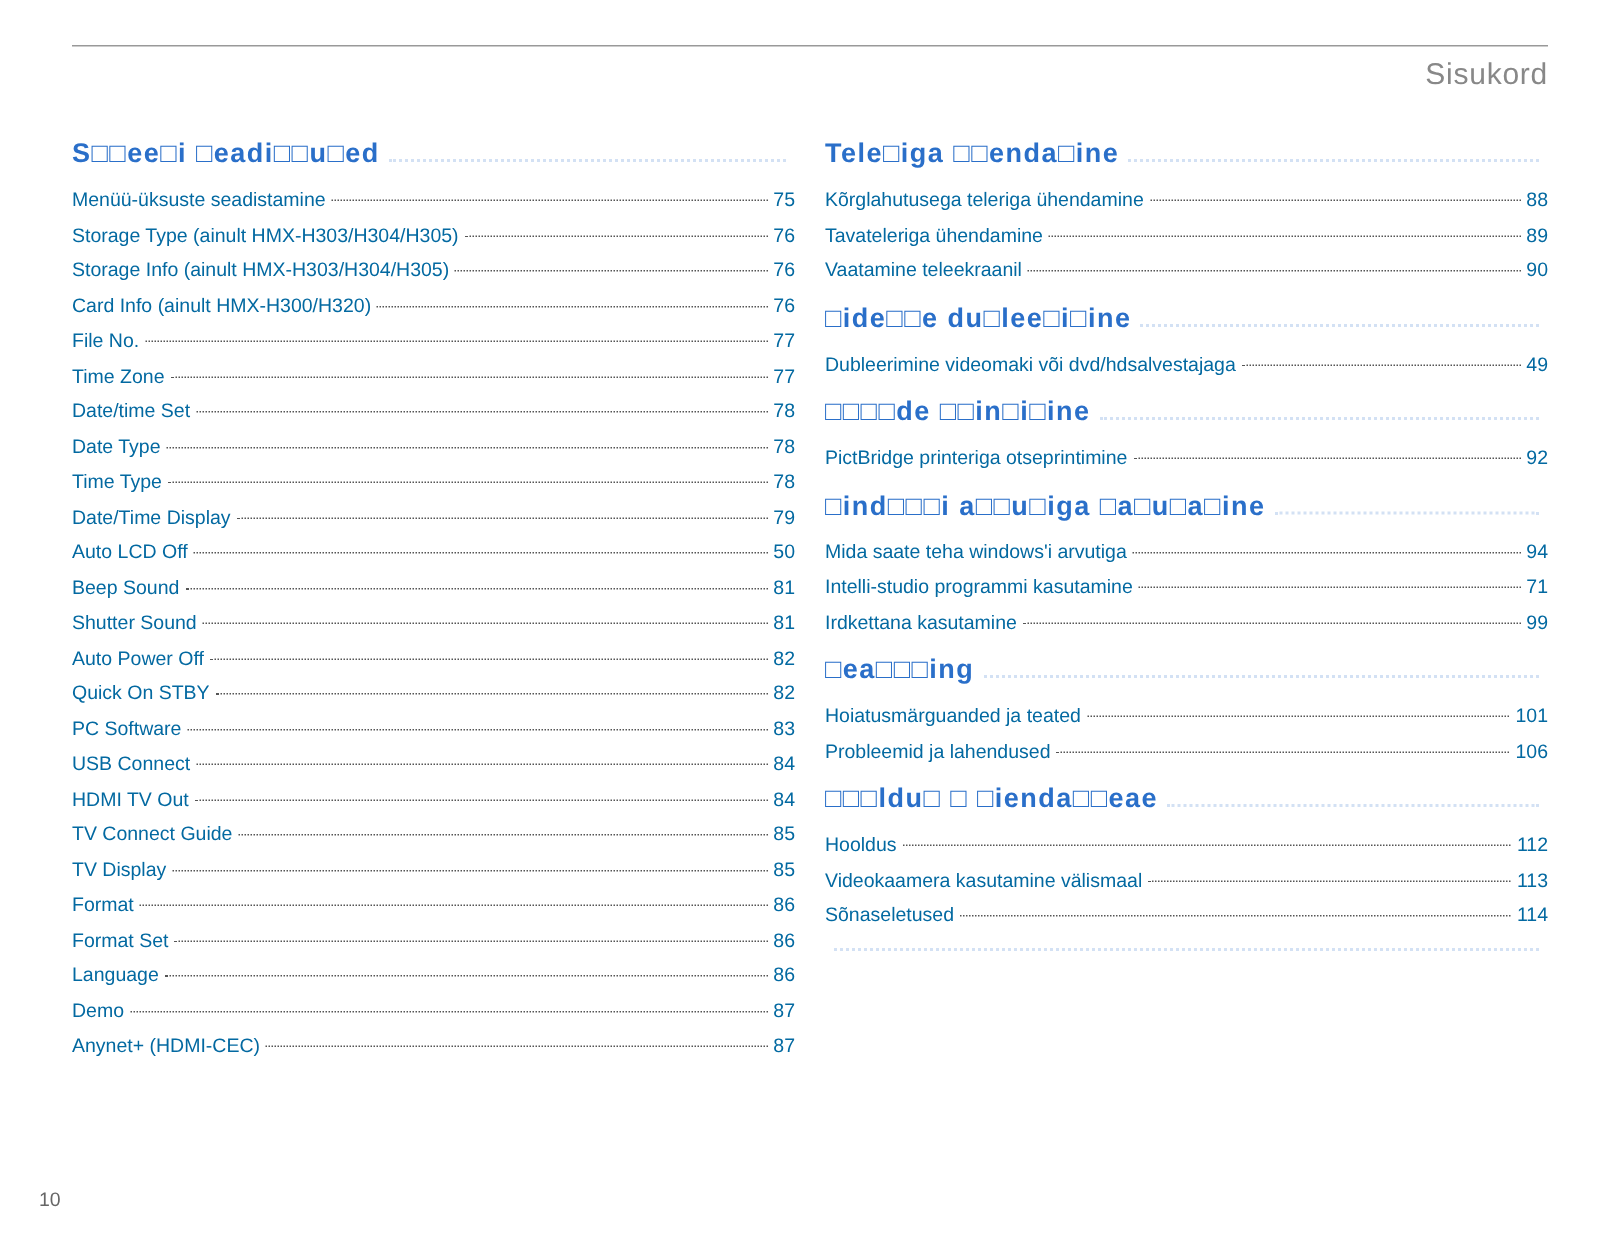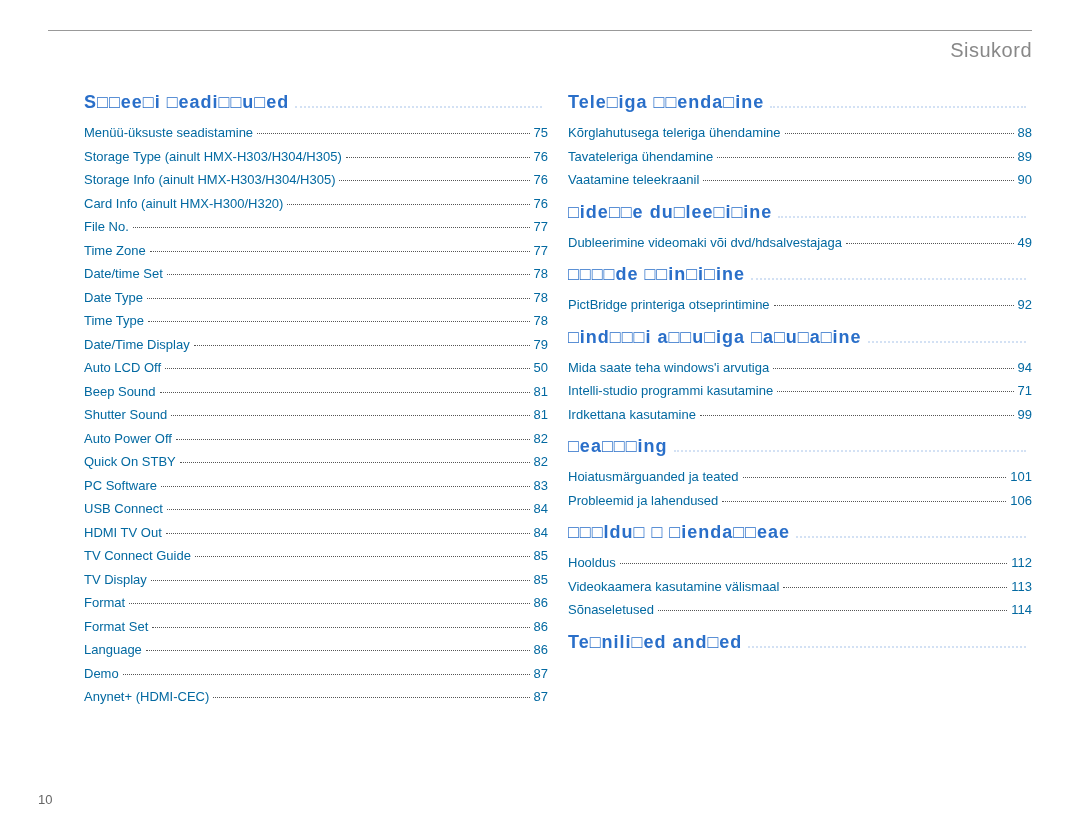--- a/index.html
+++ b/index.html
@@ -24,21 +24,20 @@
     text-align: right;
     font-size: 20px;
     color: #888;
     font-weight: 400;
     margin: 0 0 18px 0;
     letter-spacing: 0.5px;
   }
   .cols {
     display: flex;
     gap: 20px;
-    margin-left: 36px;
   }
   .col {
     flex: 1;
     min-width: 0;
   }
   .section-head {
     color: #2a6fc9;
     font-weight: bold;
     font-size: 18px;
     display: flex;
@@ -70,21 +69,21 @@
     border-bottom: 1.4px dotted #555;
     margin: 0 4px;
     position: relative;
     top: -3px;
   }
   .row .pg {
     white-space: nowrap;
   }
   .pagenum {
     position: absolute;
-    left: 38px;
+    left: 26px;
     bottom: 20px;
     font-size: 13px;
     color: #666;
   }
   .garble {
     letter-spacing: 1px;
   }
 </style>
 </head>
 <body>
@@ -309,20 +308,19 @@
           <span class="label">Videokaamera kasutamine välismaal</span>
           <span class="dots"></span>
           <span class="pg">113</span>
         </div>
         <div class="row">
           <span class="label">Sõnaseletused</span>
           <span class="dots"></span>
           <span class="pg">114</span>
         </div>
         <div class="section-head garble">
-          <span class="label">Te□nili□ed and□ed</span>
           <span class="dots"></span>
         </div>
       </div>
   </div>
 </div>
 
 <div class="pagenum">10</div>
 
 </body></html>

